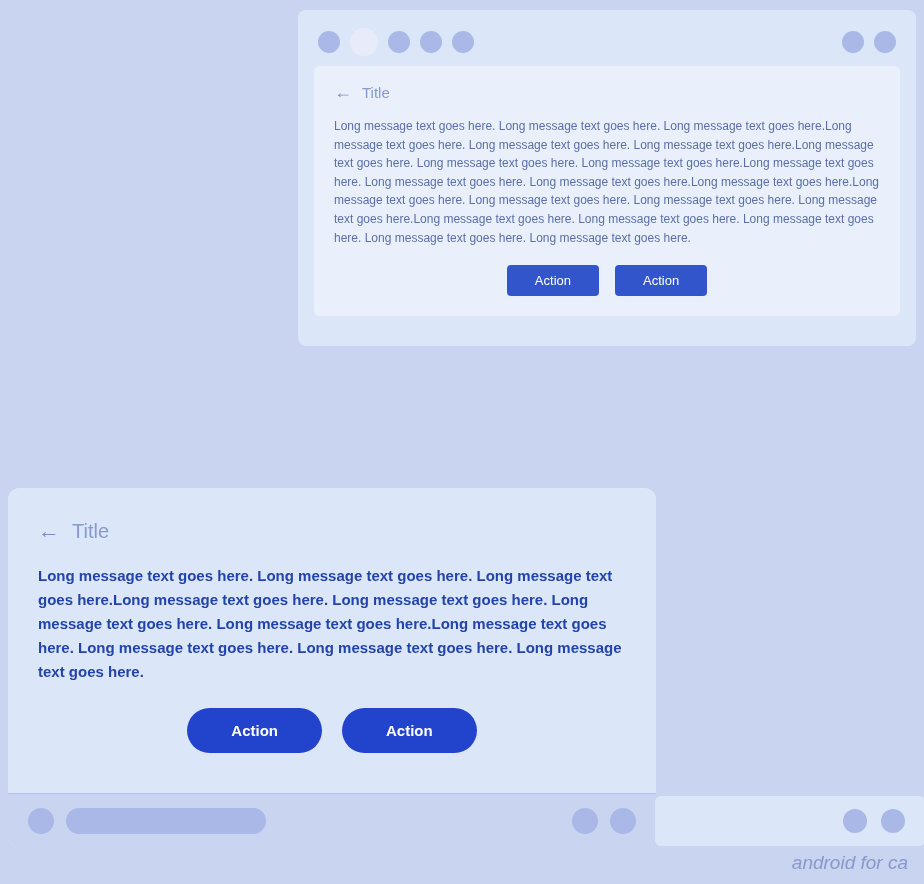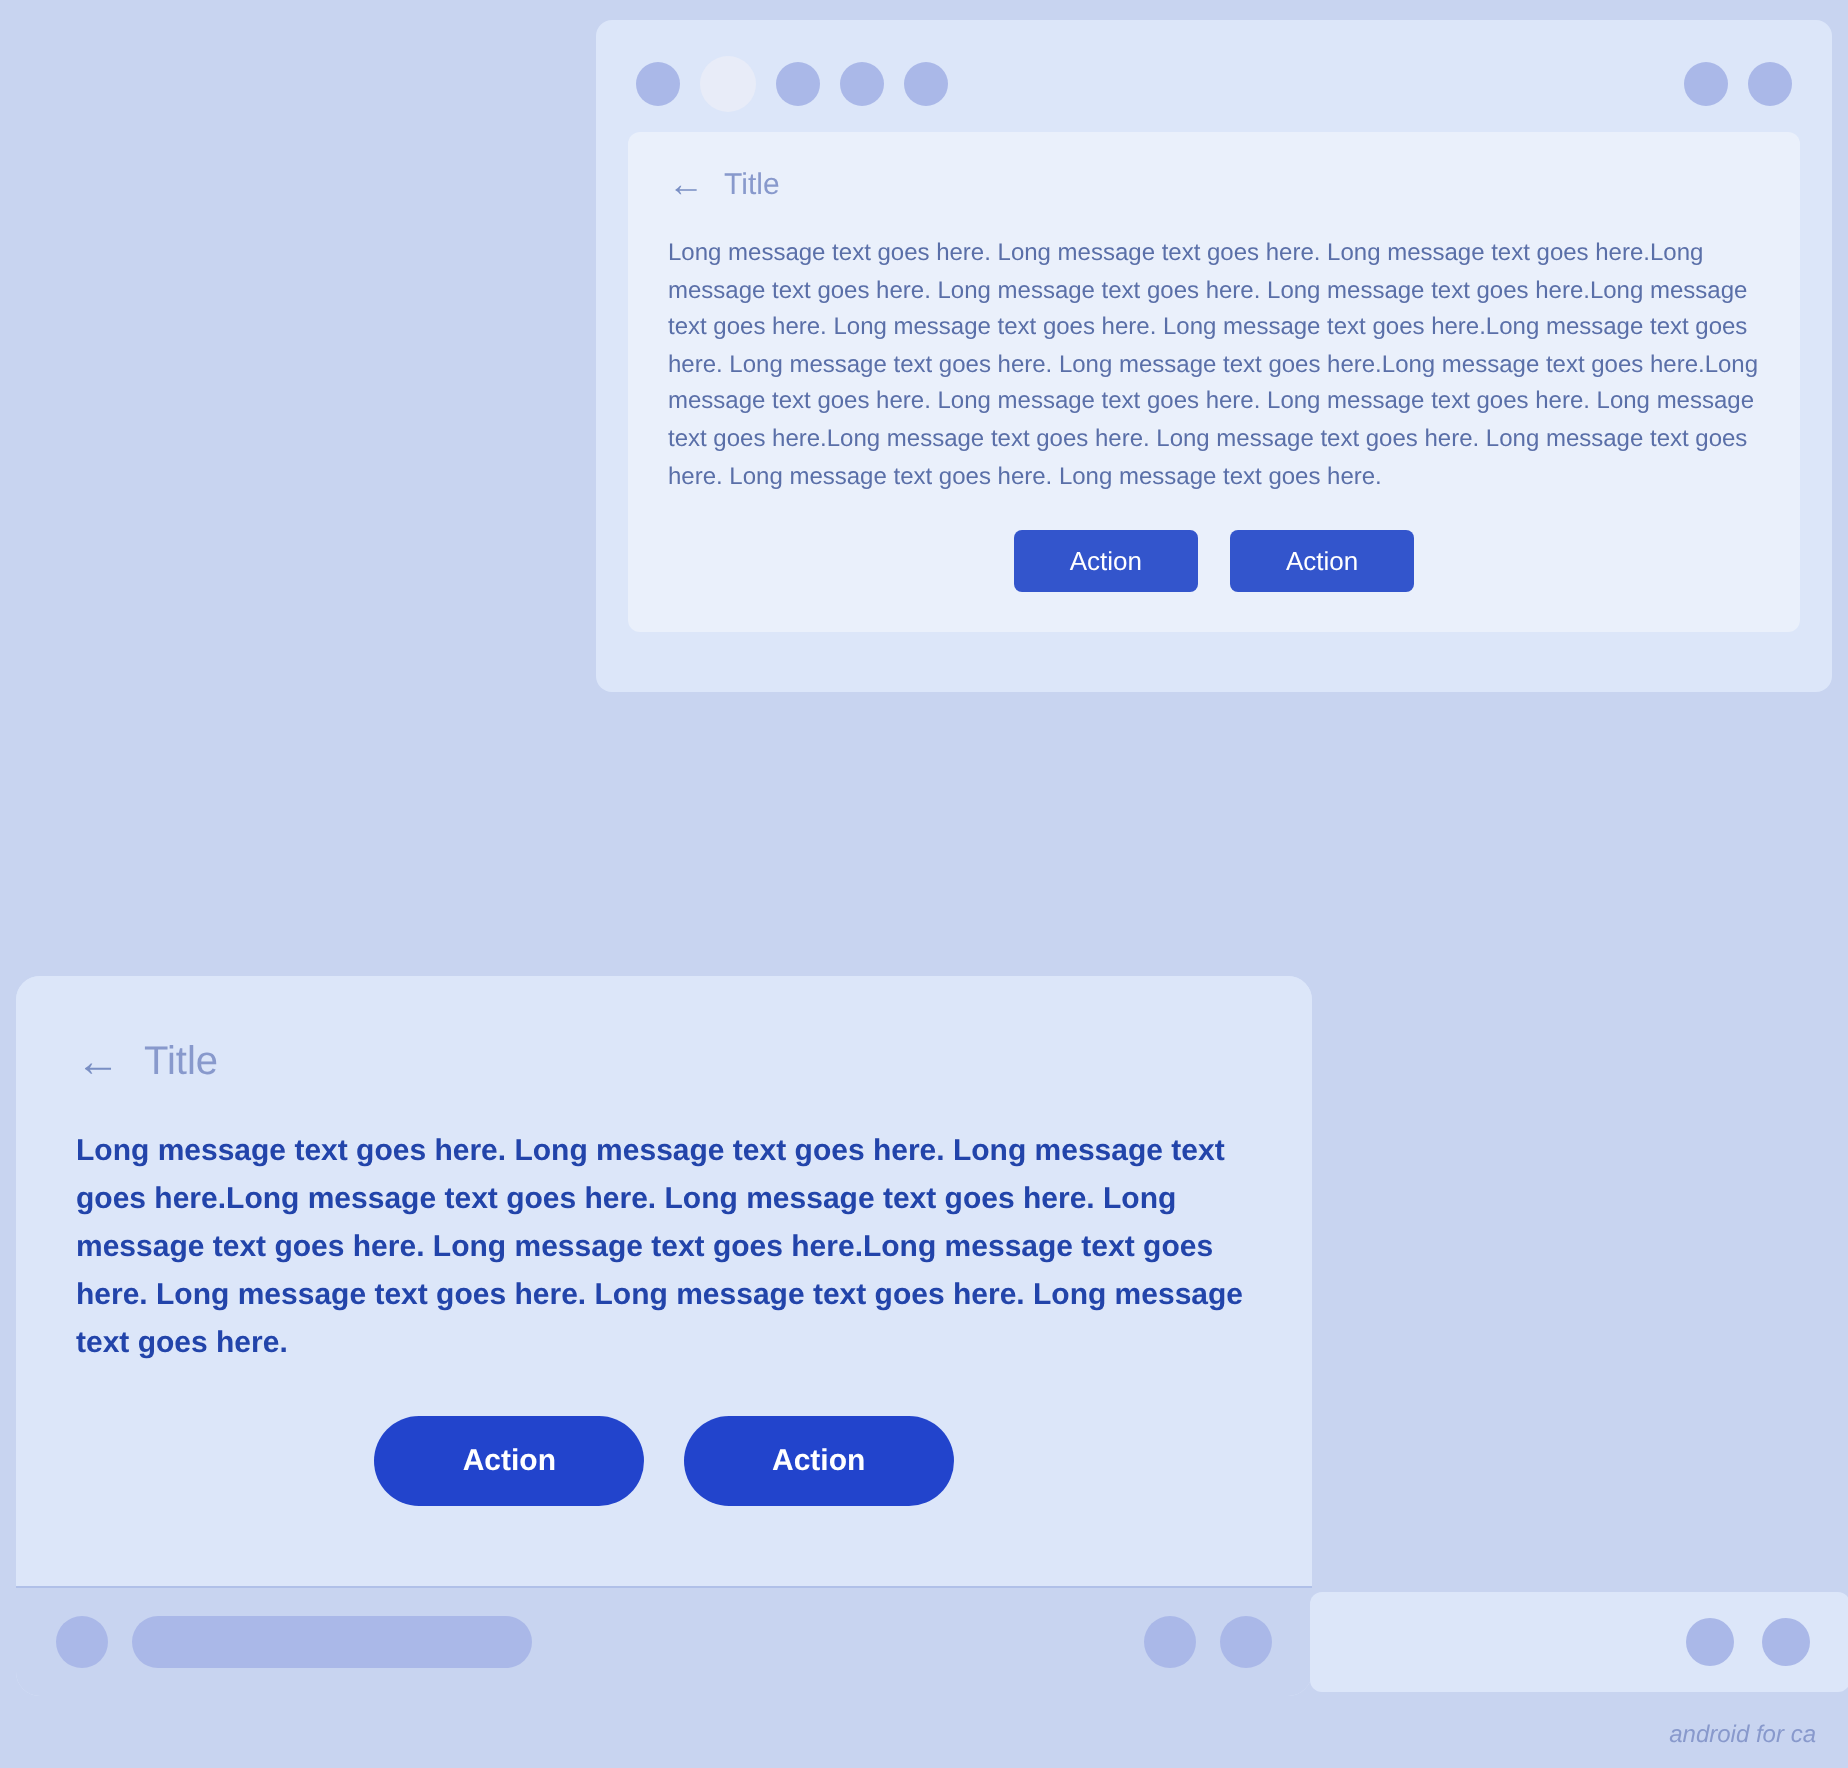--- a/index.html
+++ b/index.html
@@ -217,21 +217,21 @@
       border-radius: 50%;
       background: #aab8e8;
     }
 
     
     .watermark {
       position: absolute;
       bottom: 10px;
       right: 16px;
       color: #8899cc;
-      font-size: 12px;
+      font-size: 19px;
       font-style: italic;
     }
   </style>
 </head>
 <body>
 
 <div class="top-card">
   <div class="top-card-header">
     <div class="dot-row">
       <div class="dot small"></div>

